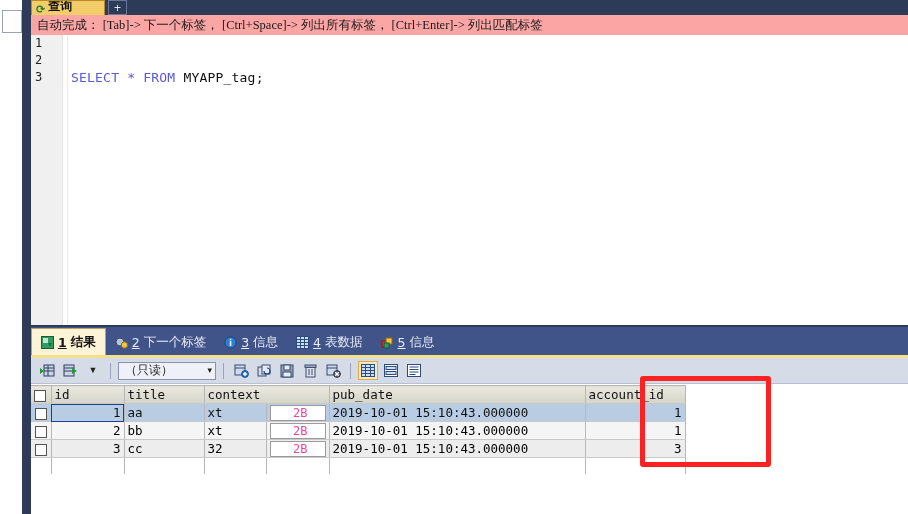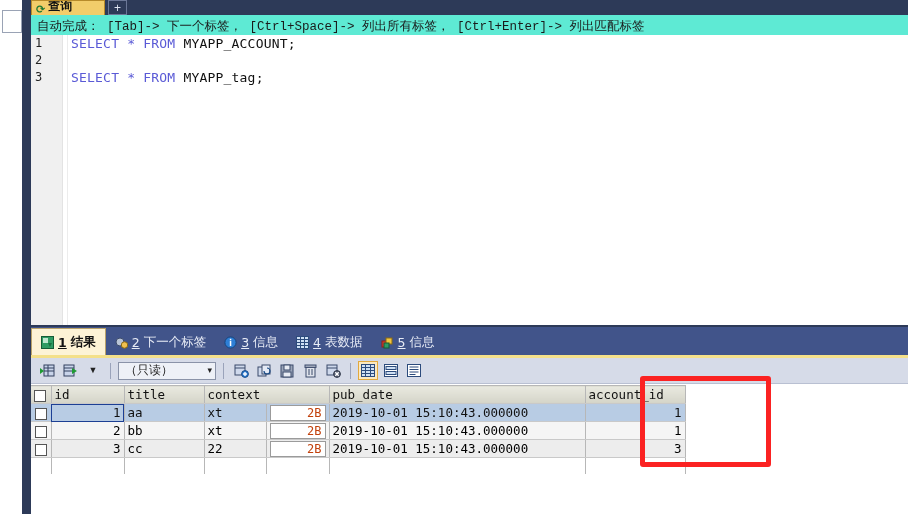--- a/index.html
+++ b/index.html
@@ -32,24 +32,24 @@
   .qtab .glyph{color:#1f7a33;font-size:11px;line-height:11px;}
   .plustab{
     position:absolute;left:108px;top:0;width:19px;height:15px;background:#2d3a58;
     border:1px solid #6b7797;box-sizing:border-box;color:#dfe5f2;
     display:flex;align-items:center;justify-content:center;font-size:12px;line-height:12px;
   }
 
   
   .hintbar{
     position:absolute;left:31px;top:15px;right:0;height:20px;
-    background:#5eead4;border-bottom:1px solid #d8d4bc;
-    display:flex;align-items:flex-end;padding-left:6px;
+    background:#fca5a5;border-bottom:1px solid #d8d4bc;
+    display:flex;align-items:center;padding-left:6px;
     font-size:12.5px;color:#1a1a1a;white-space:nowrap;overflow:hidden;
-    font-family:Liberation Mono, monospace;
+    font-family:Liberation Serif, serif;
   }
 
   
   .editor{position:absolute;left:31px;top:35px;right:0;height:290px;background:#ffffff;}
   .gutter{
     position:absolute;left:0;top:0;width:31px;height:100%;
     background:#f0f0f0;border-right:1px solid #e3e3e3;
   }
   .gutter-sep{position:absolute;left:36px;top:0;width:1px;height:100%;background:#ececec;}
   .code{position:absolute;left:0;top:0;right:0;height:100%;}
@@ -124,22 +124,22 @@
   td.cb{background:#efefef;}
   .chk{width:10px;height:10px;border:1px solid #555;background:#fff;display:inline-block;vertical-align:middle;}
   th.idc{background:linear-gradient(#fbe3b5,#f0c877);}
   .num{text-align:right;}
   tr.rowsel td{background:#b8cce4;color:#111;}
   tr.rowalt td{background:#f5f5f5;}
   tr.rowplain td{background:#ededed;}
   td.idcell{border-left:1px solid #b7b7b7;}
   tr.rowsel td.idcell{outline:1px solid #1c3f94;outline-offset:-1px;}
   .blobbox{
-    display:inline-block;border:1px solid #9b9b9b;background:#ffffff;color:#c2410c;
-    width:56px;text-align:right;padding-right:3px;box-sizing:border-box;font-size:12px;
+    display:inline-block;border:1px solid #9b9b9b;background:#ffffff;color:#ec4899;
+    width:56px;text-align:right;padding-right:17px;box-sizing:border-box;font-size:12px;
   }
   .emptyrow td{background:#ffffff;border-right:1px solid #c9c9c9;}
 
   
   .annot{
     position:absolute;border:5px solid #fb2222;border-radius:3px;box-sizing:border-box;
     pointer-events:none;
   }
 </style>
 </head>
@@ -161,21 +161,21 @@
   </div>
 
   <div class="hintbar">
     <span>自动完成： [Tab]-&gt; 下一个标签， [Ctrl+Space]-&gt; 列出所有标签， [Ctrl+Enter]-&gt; 列出匹配标签</span>
   </div>
 
   <div class="editor">
     <div class="gutter"></div>
     <div class="gutter-sep"></div>
     <div class="code" id="code-lines">
-        <div class="cline"><span class="ln">1</span><span class="txt"><span class="kw">SELECT</span> <span class="op">*</span> <span class="kw">FROM</span> <span class="ident">MYAPP_ACCOUNT;</span></span></div>
+        <div class="cline"><span class="ln">1</span></div>
         <div class="cline sel"><span class="ln">2</span></div>
         <div class="cline"><span class="ln">3</span><span class="txt"><span class="kw">SELECT</span> <span class="op">*</span> <span class="kw">FROM</span> <span class="ident">MYAPP_tag;</span></span></div>
       </div>
   </div>
 
   <div class="respane">
 
     <div class="res-tabbar" id="res-tabbar">
         <div class="res-tab active">
           <span class="ic"><svg width="13" height="13" viewBox="0 0 13 13">
@@ -364,21 +364,21 @@
               <td>bb</td>
               <td>xt</td>
               <td><span class="blobbox">2B</span></td>
               <td>2019-10-01 15:10:43.000000</td>
               <td class="num">1</td>
             </tr>
             <tr class="rowplain">
               <td class="cb"><span class="chk"></span></td>
               <td class="num idcell">3</td>
               <td>cc</td>
-              <td>22</td>
+              <td>32</td>
               <td><span class="blobbox">2B</span></td>
               <td>2019-10-01 15:10:43.000000</td>
               <td class="num">3</td>
             </tr>
             <tr class="emptyrow">
               <td style="height: 16px; border-bottom: none;"></td>
               <td style="height: 16px; border-bottom: none;"></td>
               <td style="height: 16px; border-bottom: none;"></td>
               <td style="height: 16px; border-bottom: none;"></td>
               <td style="height: 16px; border-bottom: none;"></td>

